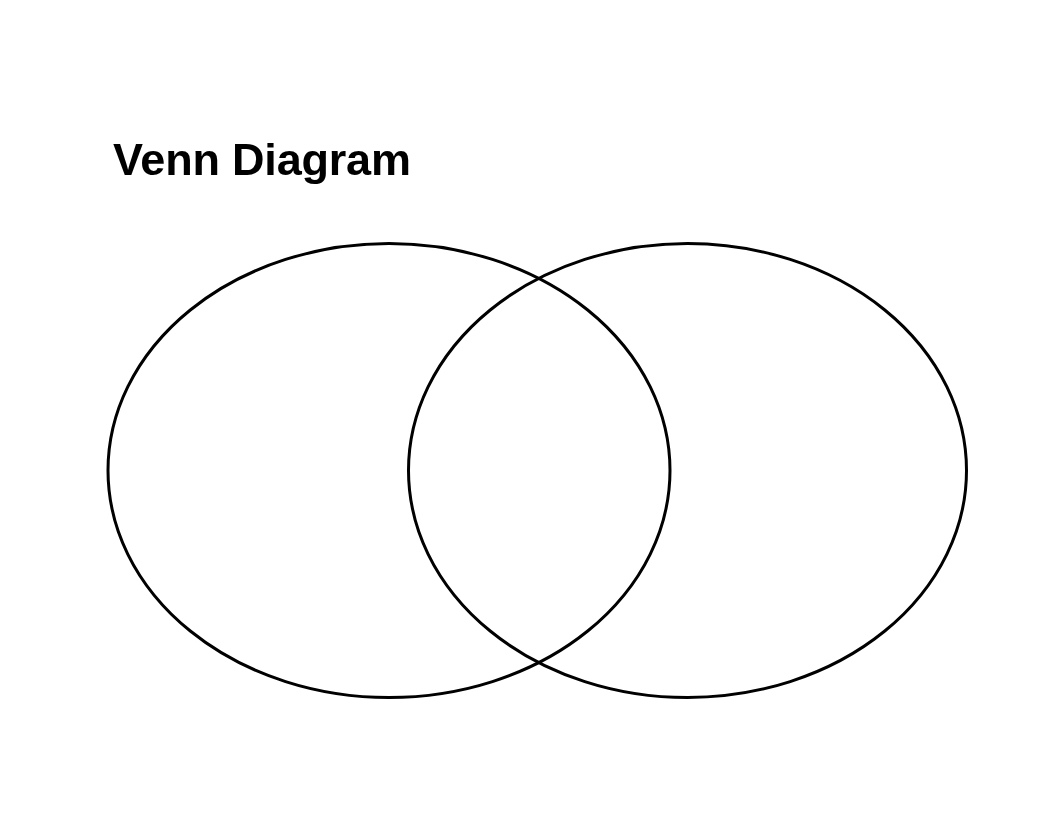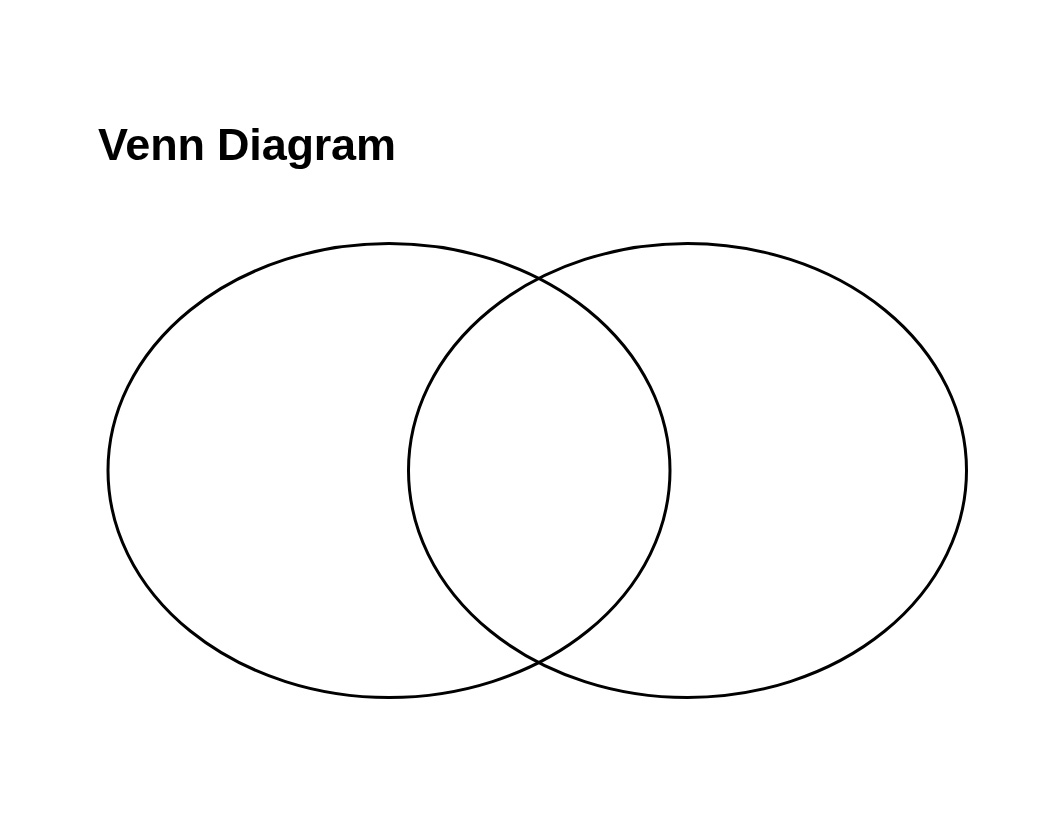--- a/index.html
+++ b/index.html
@@ -11,21 +11,21 @@
       width: 1060px;
       height: 819px;
       position: relative;
       overflow: hidden;
       font-family: "Liberation Sans", sans-serif;
     }
     .title {
       position: absolute;
       left: 97px;
       top: 119px;
-      margin: 1px;
+      margin: 16px;
       font-size: 45px;
       font-weight: bold;
       color: #000000;
       line-height: 1.1;
       letter-spacing: -0.2px;
       white-space: nowrap;
     }
     svg.venn {
       position: absolute;
       left: 0;

